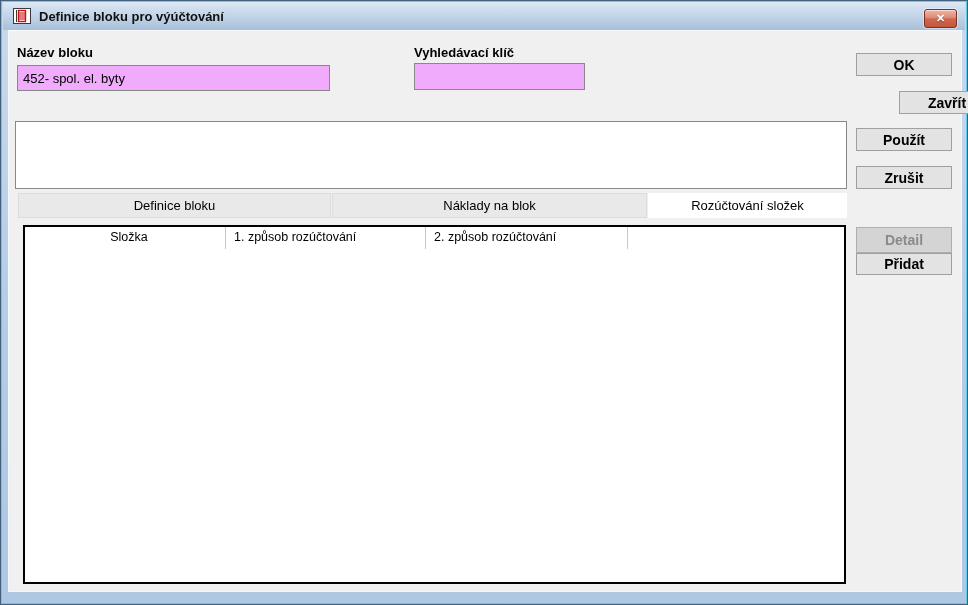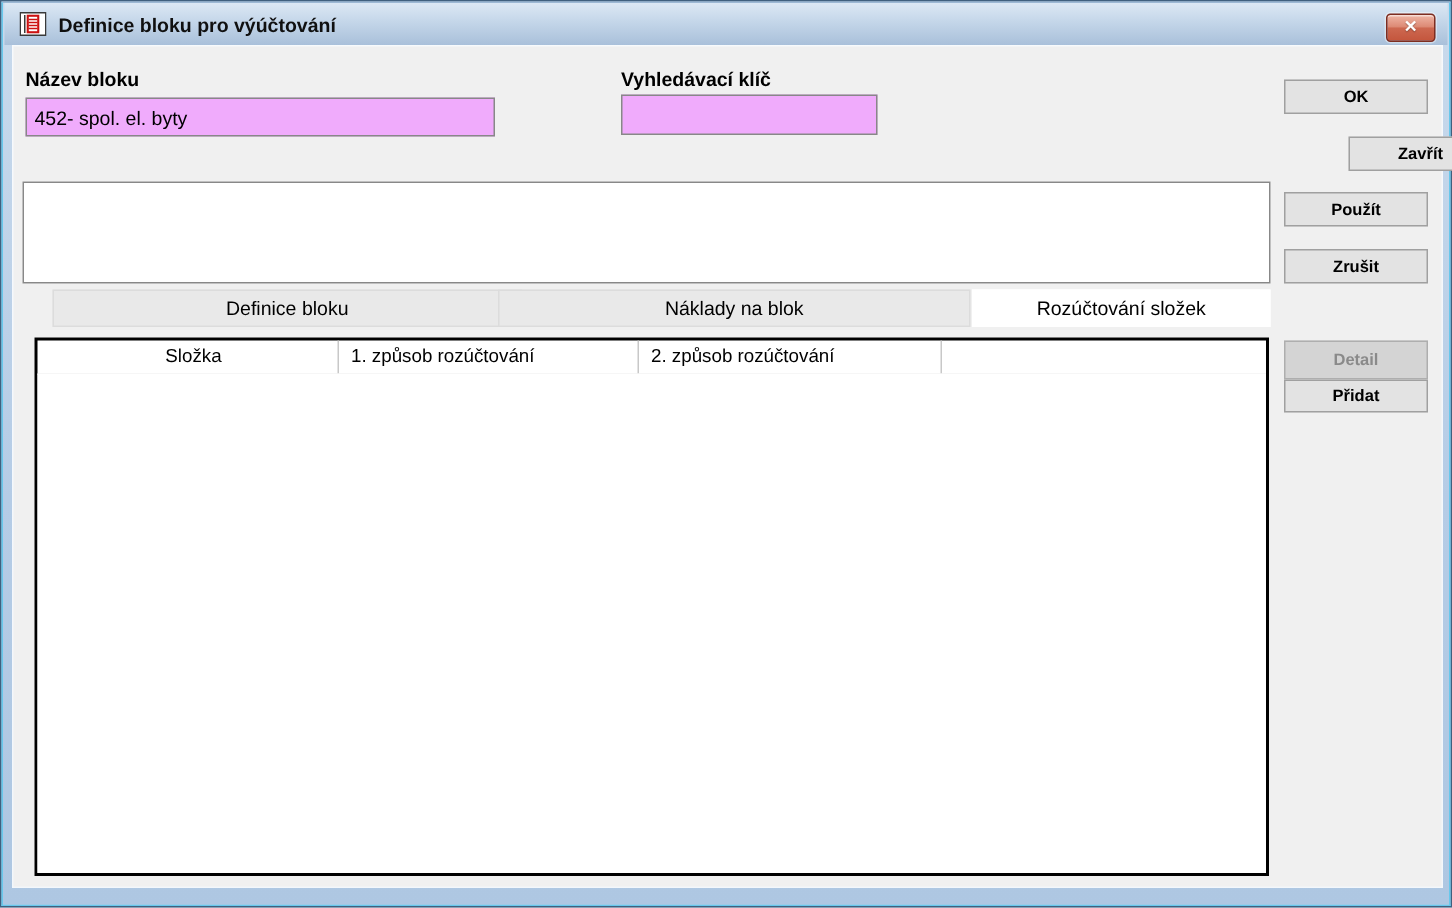--- a/index.html
+++ b/index.html
@@ -109,21 +109,21 @@
     outline: none;
   }
 
   .btn {
     position: absolute;
     box-sizing: border-box;
     width: 96px; height: 23px;
     border: 1px solid #a0a0a0;
     background: #e3e3e3;
     font-family: "Liberation Sans", sans-serif;
-    font-size: 11px;
+    font-size: 14px;
     font-weight: bold;
     color: #000000;
     cursor: pointer;
     padding: 0;
   }
   .btn.disabled {
     background: #d4d4d4;
     color: #8a8a8a;
     border-color: #aeaeae;
     cursor: default;
@@ -206,21 +206,21 @@
     <input class="text-input" style="left: 405px; top: 32px; width: 171px; height: 27px;" value="">
 
     <span class="field-label" style="left:6px; top:73px;margin-top:24px;">Popis</span>
     <textarea class="text-area" style="left: 6px; top: 90px; width: 832px; height: 68px;"></textarea>
 
     <button class="btn" style="left:847px; top:22px;">OK</button>
     <button class="btn" style="left:890px; top:60px;">Zavřít</button>
     <button class="btn" style="left:847px; top:97px;">Použít</button>
     <button class="btn" style="left:847px; top:135px;">Zrušit</button>
 
-    <div class="tab" style="left:26px; width:313px;">Definice bloku</div>
+    <div class="tab" style="left:9px; width:313px;">Definice bloku</div>
     <div class="tab" style="left:323px; width:315px;">Náklady na blok</div>
     <div class="tab active" style="left:639px; width:199px;">Rozúčtování složek</div>
 
     <div class="grid">
       <div class="grid-header">
         <div class="grid-header-cell" style="width:201px;text-align:center;">Složka</div>
         <div class="grid-header-cell" style="width:200px;">1. způsob rozúčtování</div>
         <div class="grid-header-cell" style="width:202px;">2. způsob rozúčtování</div>
         <div class="grid-header-cell last"></div>
       </div>

